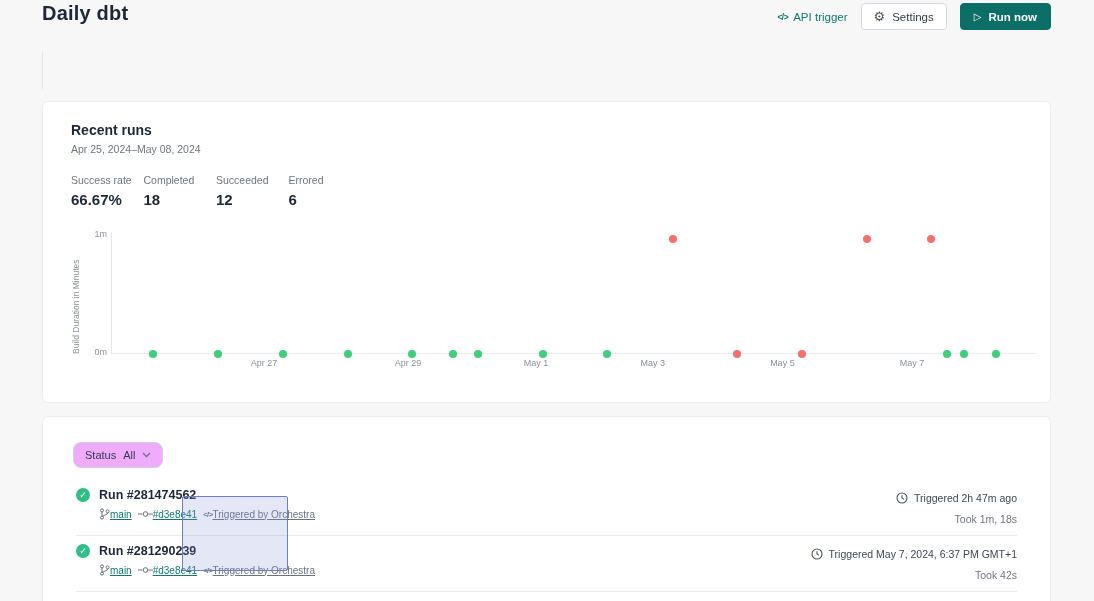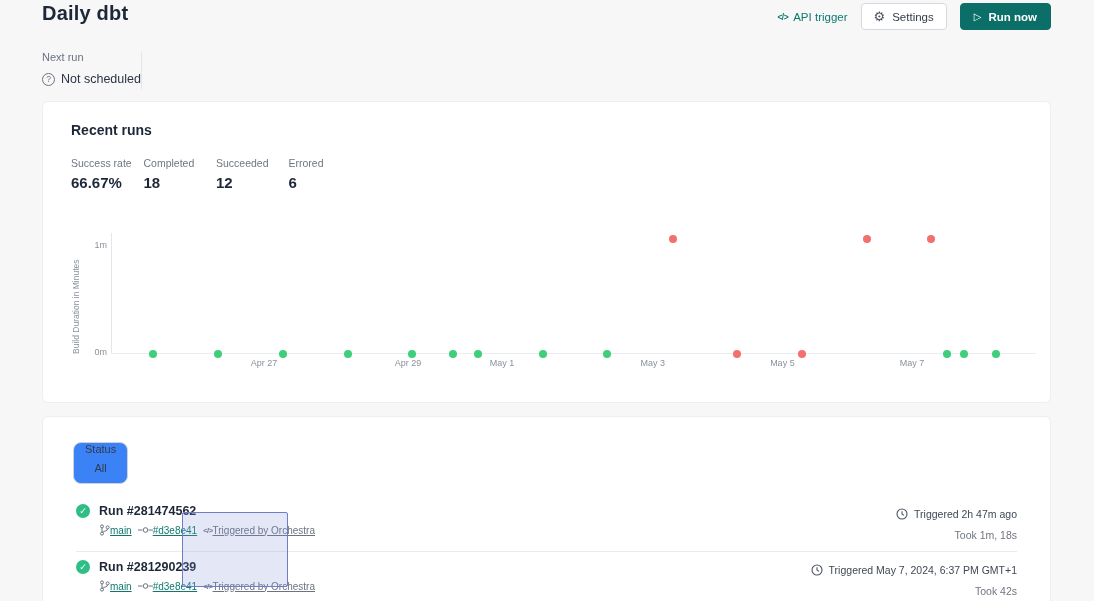--- a/index.html
+++ b/index.html
@@ -38,34 +38,34 @@
   .stats-row { display:flex; margin-top:19px; }
   .stat { min-width:72.5px; }
   .stat-label { font-size:10.5px; color:#6f7680; }
   .stat-value { font-size:15px; font-weight:700; margin-top:5px; }
 
   
   .chart { position:absolute; left:0; right:0; top:124px; height:155px; }
   .chart-ylabel { position:absolute; left:28px; top:8px; height:120px; display:flex; align-items:center;
     writing-mode:vertical-rl; transform:rotate(180deg); font-size:8.5px; color:#8a919c; }
   .ytick { position:absolute; left:38px; width:26px; text-align:right; font-size:9px; color:#8a919c; }
-  .ytick-top { top:14px; } .ytick-bottom { top:121px; }
+  .ytick-top { top:3px; } .ytick-bottom { top:121px; }
   .axis-y { position:absolute; left:68px; top:7px; width:1px; height:121px; background:#e4e6e9; }
   .axis-x { position:absolute; left:68px; width:925px; top:127px; height:1px; background:#eaecef; }
   .chart-plot { position:absolute; inset:0; }
   .dot { position:absolute; width:8px; height:8px; border-radius:50%; }
   .xtick { position:absolute; width:48px; text-align:center; top:132px; font-size:9px; color:#8a919c; }
 
   
   .tab-bar { height:30px; border-bottom:1px solid #e7e9ec; display:flex; padding-left:8px; }
   .tab { padding:0 15px; display:flex; align-items:center; font-size:11.5px; color:#545d69; cursor:pointer; }
   .tab.active { color:#0e7a6e; font-weight:700; box-shadow:inset 0 -2px 0 #117e6f; }
 
-  .status-pill { margin:25px 0 0 30px; display:inline-flex; align-items:center; gap:7px; height:42px;
-    padding:0 11px; border:1px solid #ced3d9; border-radius:8px; background:#3b82f6; font-size:11px; color:#333c49; cursor:pointer;flex-direction:column; }
+  .status-pill { margin:25px 0 0 30px; display:inline-flex; align-items:center; gap:7px; height:26px;
+    padding:0 11px; border:1px solid #ced3d9; border-radius:8px; background:#f0abfc; font-size:11px; color:#333c49; cursor:pointer; }
 
   .runs-list { margin:12px 33px 0; position:relative; }
   .run-row { display:flex; justify-content:space-between; padding:8px 0 10px; border-bottom:1px solid #e9ebee; }
   .run-main-line { display:flex; align-items:center; gap:9px; }
   .check-circle { width:14px; height:14px; border-radius:50%; background:#2fbf86; color:#fff; font-size:9px;
     display:inline-flex; align-items:center; justify-content:center; flex:0 0 auto; }
   .run-title { font-size:12.5px; font-weight:700; }
   .run-sub-line { margin:6px 0 0 23px; display:flex; align-items:center; font-size:10px; }
   .sub-link { color:#0e7a6e; text-decoration:underline; cursor:pointer; }
   .sub-sep { width:6px; }
@@ -92,32 +92,26 @@
       <span>Settings</span>
     </button>
     <button class="btn btn-primary">
       <span class="play">▷</span>
       <span>Run now</span>
     </button>
   </div>
 </div>
 
 <div class="meta-row">
-  <div class="meta-col">
-    <div class="meta-label">Next run</div>
-    <div class="meta-value">
-      <span class="q-circle">?</span>
-      <span>Not scheduled</span>
-    </div>
-  </div>
   <div class="meta-divider"></div>
 </div>
 
 <div class="card card-recent">
   <div class="recent-title">Recent runs</div>
+  <div class="recent-range">Apr 25, 2024–May 08, 2024</div>
 
   <div class="stats-row">
     <div class="stat">
       <div class="stat-label">Success rate</div>
       <div class="stat-value">66.67%</div>
     </div>
     <div class="stat">
       <div class="stat-label">Completed</div>
       <div class="stat-value">18</div>
     </div>
@@ -133,21 +127,21 @@
 
   <div class="chart">
     <div class="chart-ylabel">Build Duration in Minutes</div>
     <div class="ytick ytick-top">1m</div>
     <div class="ytick ytick-bottom">0m</div>
     <div class="axis-y"></div>
     <div class="axis-x"></div>
     <div class="chart-plot">
         <div class="xtick" style="left: 197px;">Apr 27</div>
         <div class="xtick" style="left: 341px;">Apr 29</div>
-        <div class="xtick" style="left: 435px;">May 1</div>
+        <div class="xtick" style="left: 469px;">May 1</div>
         <div class="xtick" style="left: 585.8px;">May 3</div>
         <div class="xtick" style="left: 715.4px;">May 5</div>
         <div class="xtick" style="left: 845px;">May 7</div>
         <div class="dot" style="left: 105.544px; top: 124px; background: rgb(62, 207, 122);"></div>
         <div class="dot" style="left: 170.992px; top: 124px; background: rgb(62, 207, 122);"></div>
         <div class="dot" style="left: 235.792px; top: 124px; background: rgb(62, 207, 122);"></div>
         <div class="dot" style="left: 300.592px; top: 124px; background: rgb(62, 207, 122);"></div>
         <div class="dot" style="left: 365.392px; top: 124px; background: rgb(62, 207, 122);"></div>
         <div class="dot" style="left: 405.568px; top: 124px; background: rgb(62, 207, 122);"></div>
         <div class="dot" style="left: 430.84px; top: 124px; background: rgb(62, 207, 122);"></div>

